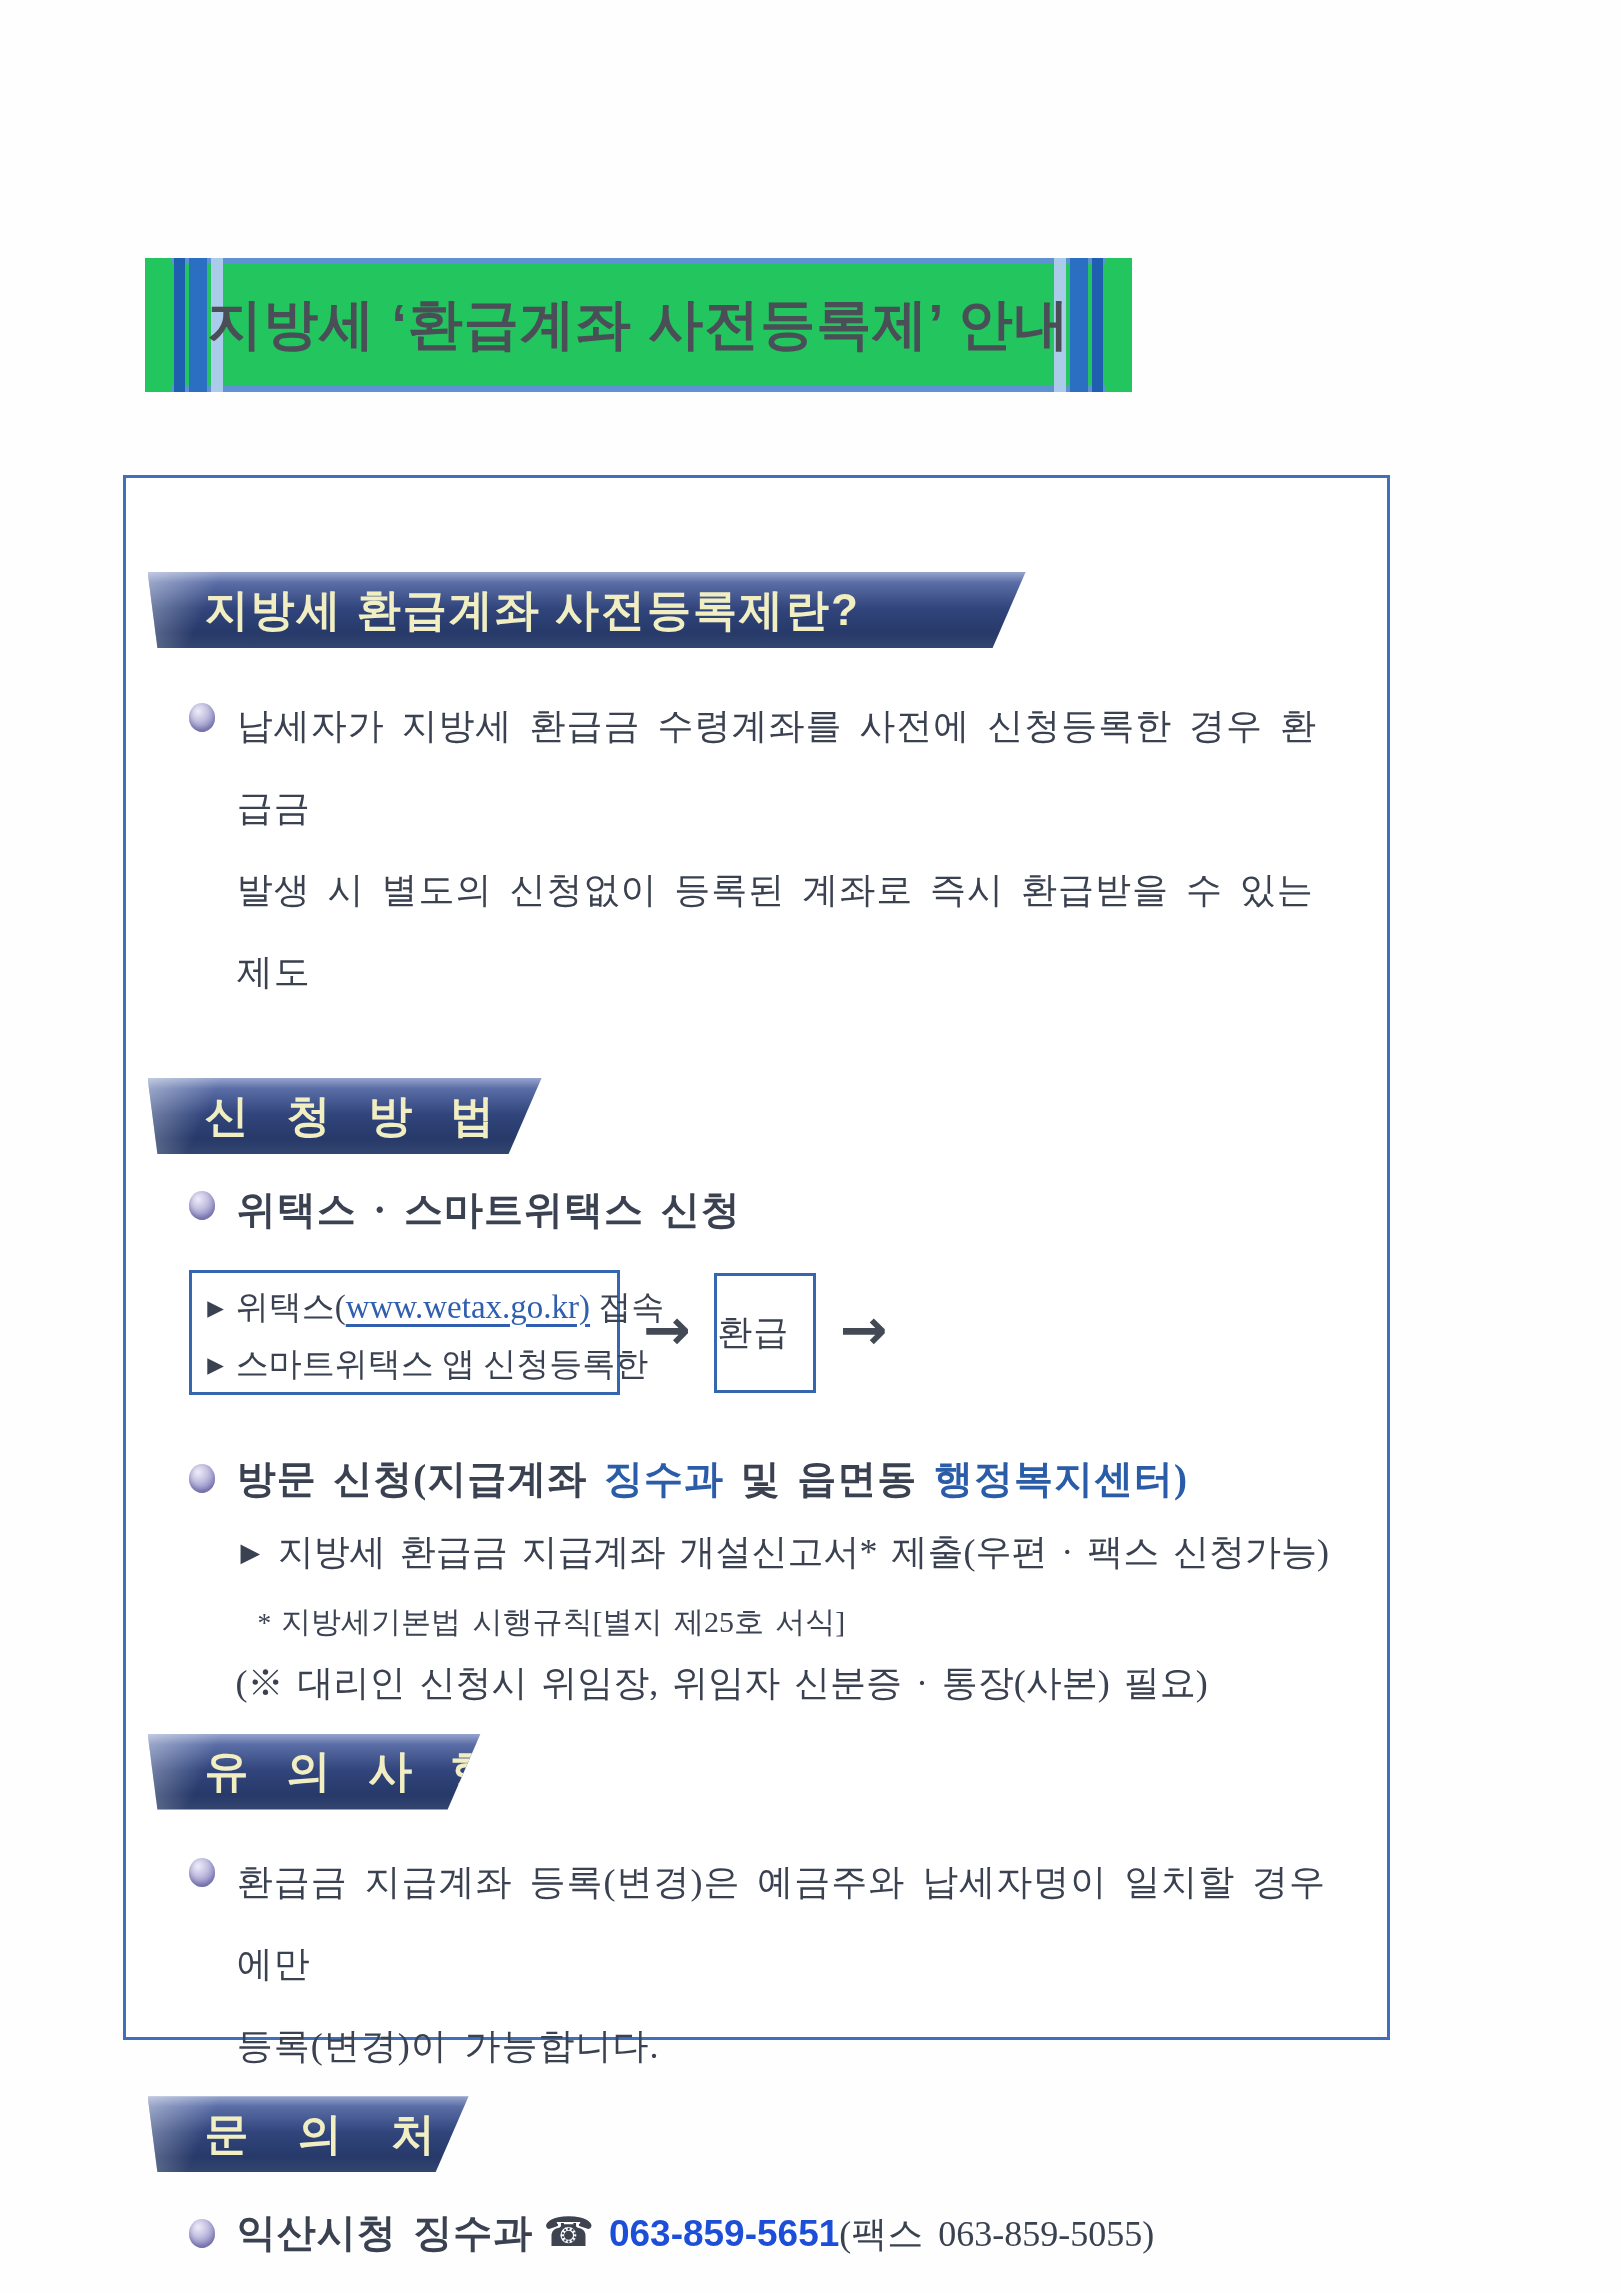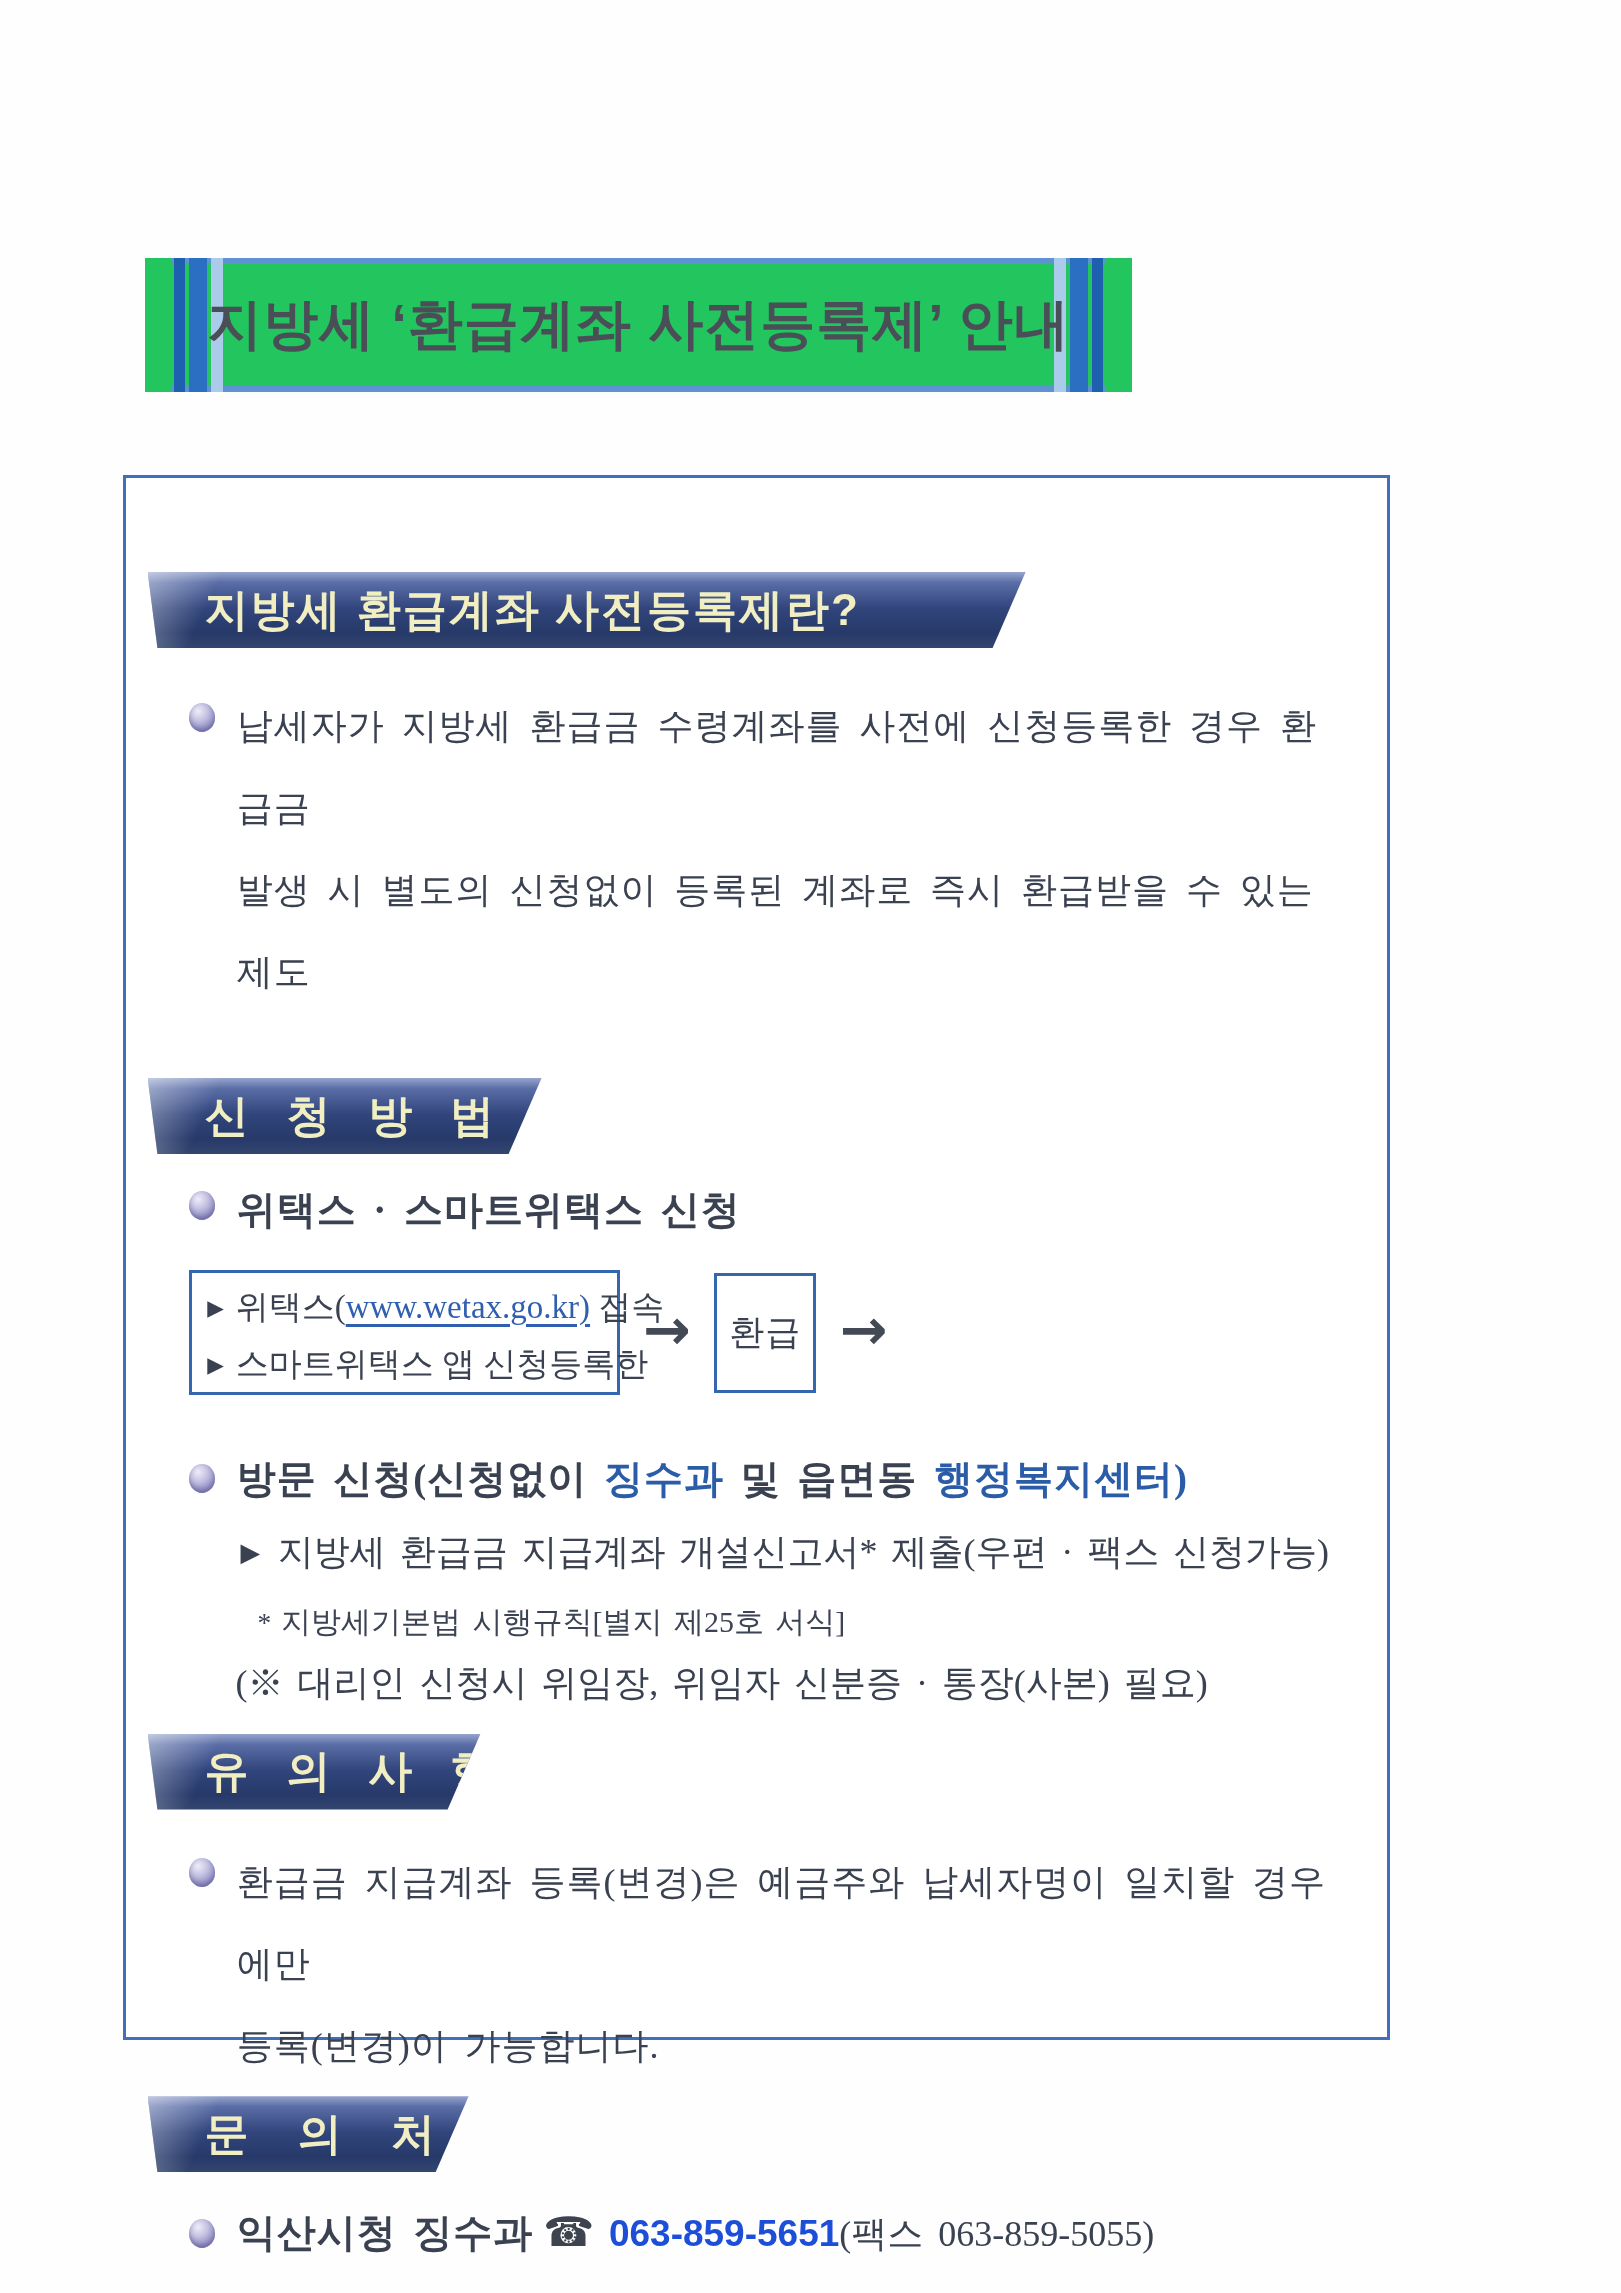--- a/index.html
+++ b/index.html
@@ -100,21 +100,21 @@
     white-space:nowrap;
   }
   .flow-steps .tri { font-size:21.6px; margin-right:11.8px; }
   .flow-link { color:#2f5fae; text-decoration:underline; text-underline-offset:5.9px; }
   .flow-arrow {
     font-family:"DejaVu Sans", sans-serif;
     font-size:57px; font-weight:700; color:#434a55;
     margin:0 23.5px; position:relative; top:-3.9px;
   }
   .flow-single {
-    height:120px; display:flex; align-items:center; justify-content:center;
+    height:120px; display:flex; align-items:center; justify-content:flex-start;
     font-size:35px; letter-spacing:1px; white-space:nowrap;
   }
   .fb-refund { width:102px; }
   .fb-report { width:210px; }
 
   
   .sub-item { margin:15.7px 0 0 93px; font-size:36px; line-height:51px; letter-spacing:0; word-spacing:4.9px; white-space:nowrap; }
   .note1 { margin:21.6px 0 0 110px; font-size:30px; letter-spacing:0; word-spacing:3.9px; color:#3c4352; }
   .note1 .ast { font-size:27.4px; margin-right:9.8px; }
   .note2 { margin:15.7px 0 0 88px; font-size:36px; letter-spacing:0; word-spacing:4.9px; }
@@ -187,21 +187,21 @@
       <span class="flow-arrow">→</span>
       <div class="flow-box flow-single fb-refund">
         <span>환급</span>
       </div>
       <span class="flow-arrow">→</span>
     </div>
 
     <div class="bullet-row mt-b3">
       <span class="sphere"></span>
       <div class="b-title" style="line-height:65px; white-space:nowrap;">
-        <span>방문 신청(신청없이 </span><span class="blue">징수과</span><span> 및 읍면동 </span><span class="blue">행정복지센터</span><span class="blue">)</span>
+        <span>방문 신청(지급계좌 </span><span class="blue">징수과</span><span> 및 읍면동 </span><span class="blue">행정복지센터</span><span class="blue">)</span>
       </div>
     </div>
 
     <div class="sub-item">
       <span class="tri">▶</span><span>지방세 환급금 지급계좌 개설신고서* 제출(우편 · 팩스 신청가능)</span>
     </div>
 
     <div class="note1">
       <span class="ast">*</span><span>지방세기본법 시행규칙[별지 제25호 서식]</span>
     </div>

